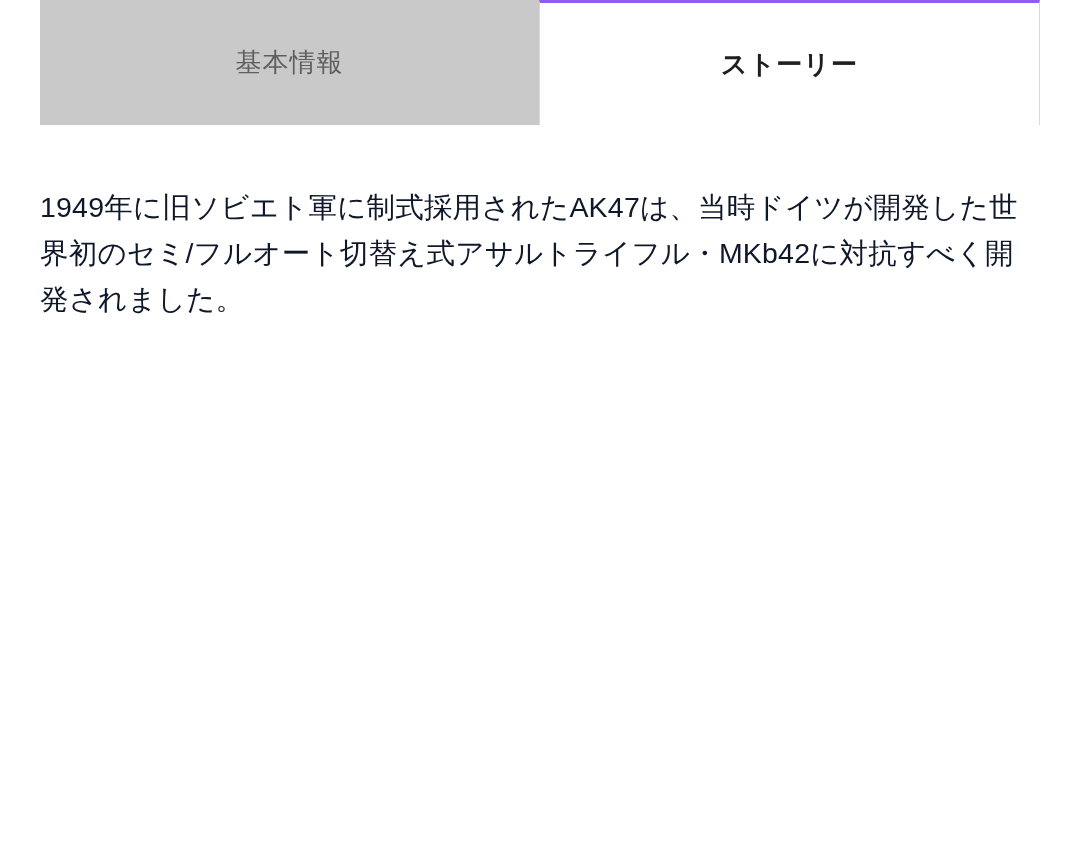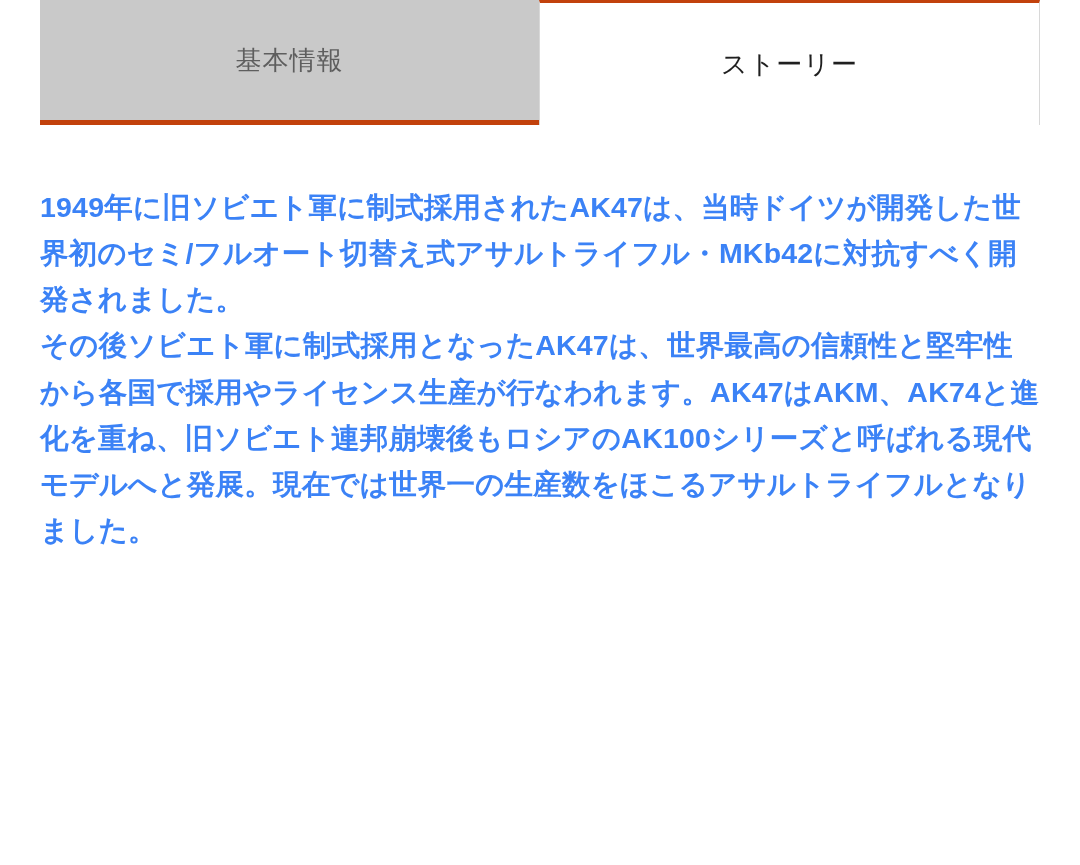--- a/index.html
+++ b/index.html
@@ -40,67 +40,67 @@
     justify-content: center;
     font-size: 26px;
     letter-spacing: 1px;
     box-sizing: border-box;
     cursor: pointer;
     user-select: none;
   }
   .tab.inactive {
     background: #c9c9c9;
     color: #5e5e5e;
-    border-bottom: 6px solid #c2410c;
+    border-bottom: 1px solid #c2410c;
   }
   .tab.active {
     background: #ffffff;
     color: #1f1f1f;
-    border-top: 3px solid #c2410c;
+    border-top: 3px solid #8b5cf6;
     border-left: 1px solid #d8d8d8;
     border-right: 1px solid #d8d8d8;
     border-bottom: none;
+    font-weight: bold;
   }
   .tabbar-underline {
     position: absolute;
     left: 0;
     right: 0;
     bottom: 0;
     height: 1px;
     background: #ffffff;
   }
 
   
   .story {
     padding: 58px 40px 0 40px;
     box-sizing: border-box;
   }
   .story p {
     margin: 0;
     font-size: 28.5px;
     line-height: 1.62;
-    color: #3b82f6;
+    color: #0f172a;
     text-align: left;
     letter-spacing: 0.2px;
-    font-weight: 700;
+    font-weight: 400;
   }
 </style>
 </head>
 <body>
 
 <div class="page">
 
   <div class="tabbar">
     <div class="tab inactive">
       <span>基本情報</span>
     </div>
     <div class="tab active">
       <span>ストーリー</span>
     </div>
     <div class="tabbar-underline"></div>
   </div>
 
   <div class="story">
     <p>1949年に旧ソビエト軍に制式採用されたAK47は、当時ドイツが開発した世界初のセミ/フルオート切替え式アサルトライフル・MKb42に対抗すべく開発されました。</p>
-    <p>その後ソビエト軍に制式採用となったAK47は、世界最高の信頼性と堅牢性から各国で採用やライセンス生産が行なわれます。AK47はAKM、AK74と進化を重ね、旧ソビエト連邦崩壊後もロシアのAK100シリーズと呼ばれる現代モデルへと発展。現在では世界一の生産数をほこるアサルトライフルとなりました。</p>
   </div>
 
 </div>
 
 </body></html>

